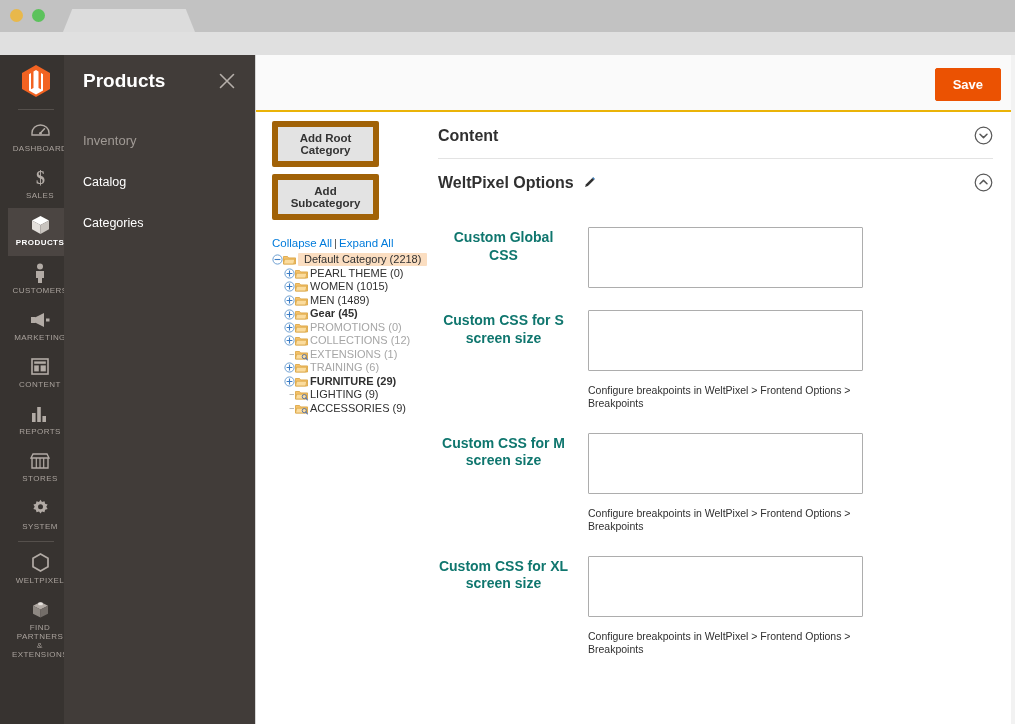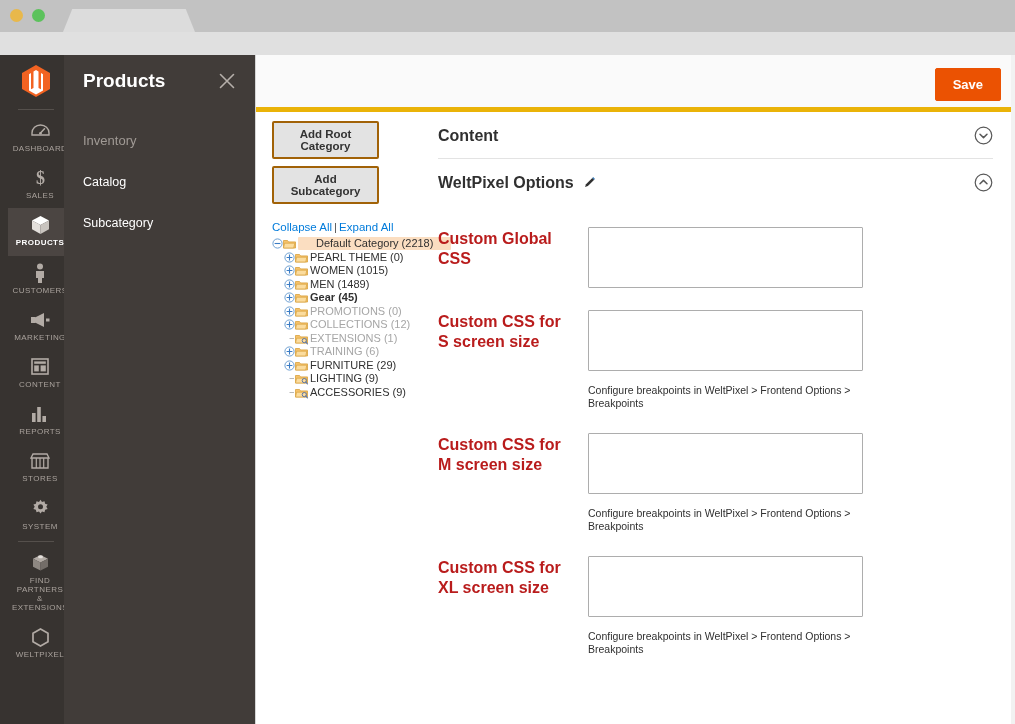--- a/index.html
+++ b/index.html
@@ -96,40 +96,40 @@
 
   
   .page {
     position: absolute; left: 255px; top: 0; right: 0; height: 669px;
     background: #ffffff;
     border-left: 1px solid #d6d6d6;
   }
   .page-header {
     position: relative; height: 57px;
     background: #fafafa;
-    border-bottom: 5px solid #eab308;
+    border-bottom: 2px solid #eab308;
   }
   .save-button {
     position: absolute; right: 14px; top: 13px;
     background: #eb5202; color: #ffffff;
     border: 1px solid #eb5202; border-radius: 2px;
     font-size: 13px; font-weight: bold;
     padding: 8px 17px; cursor: pointer;
     font-family: "Liberation Sans", sans-serif;
   }
 
   .page-body { display: flex; height: 612px; }
 
   
   .tree-col {
     width: 178px; padding: 9px 8px 0 16px; flex: 0 0 178px;
   }
   .btn-secondary {
     display: block; width: 107px;
-    background: #e3e3e3; border: 2px solid #a16207; border-radius: 2px;
+    background: #e3e3e3; border: 6px solid #a16207; border-radius: 2px;
     color: #333333; font-size: 11.5px; font-weight: bold;
     padding: 5px 6px; margin-bottom: 7px; text-align: center;
     cursor: pointer; font-family: "Liberation Sans", sans-serif;
   }
   .tree-actions {
     margin-top: 17px; font-size: 11.5px; color: #007bdb;
   }
   .tree-actions a { color: #007bdb; text-decoration: none; cursor: pointer; }
   .tree-actions .sep { color: #555; margin: 0 2px; }
 
@@ -141,21 +141,21 @@
   .tnode .handle {
     width: 11px; height: 11px; flex: 0 0 11px;
     display: flex; align-items: center; justify-content: center;
     cursor: pointer;
   }
   .tnode .handle svg { display: block; }
   .tnode .folder { width: 13px; height: 11px; flex: 0 0 13px; margin-right: 2px; }
   .tnode .folder svg { display: block; }
   .tnode .tlabel { color: #303030; cursor: pointer; }
   .tnode.root > .tlabel {
-    background: #fbdec1; padding: 0 18px; border-radius: 1px;
+    background: #fbdec1; padding: 0 6px; border-radius: 1px;
   }
   .tnode.muted .tlabel { color: #a6a6a6; text-align: center; }
   .tnode.bold .tlabel { font-weight: bold; }
 
   
   .form-col { flex: 1; padding: 0 22px 0 4px; min-width: 0; }
 
   .section-row {
     display: flex; align-items: center; justify-content: space-between;
     padding: 14px 0 13px 0;
@@ -166,22 +166,22 @@
     display: flex; align-items: center; gap: 9px;
   }
   .pencil-icon { width: 13px; height: 13px; display: block; cursor: pointer; }
   .collapse-toggle { width: 19px; height: 19px; cursor: pointer; }
   .collapse-toggle svg { display: block; }
 
   .field {
     display: flex; margin-top: 22px;
   }
   .field-label {
-    flex: 0 0 150px; text-align: left; padding-right: 19px; padding-top: 2px;
-    font-size: 16px; font-weight: bold; color: #b91c1c; line-height: 1.25;
+    flex: 0 0 150px; text-align: center; padding-right: 19px; padding-top: 2px;
+    font-size: 14px; font-weight: bold; color: #0f766e; line-height: 1.25;
   }
   .field-control { flex: 1; min-width: 0; }
   .field-control textarea {
     width: 275px; height: 61px; resize: none;
     border: 1px solid #adadad; border-radius: 1px;
     background: #ffffff; padding: 4px 6px;
     font-family: "Liberation Mono", monospace; font-size: 11px;
     color: #303030; outline: none; display: block;
   }
   .field-note {
@@ -311,55 +311,55 @@
             <circle cx="9.5" cy="7.7" r="2.5" fill="#373330"></circle>
           </svg>
       </span>
       <span class="rail-label">System</span>
     </a>
 
     <div class="rail-sep"></div>
 
     <a class="rail-item">
       <span class="ri-icon">
+        <svg width="17" height="19" viewBox="0 0 17 19">
+            <polygon points="8.5,1 16,5.2 16,13.8 8.5,18 1,13.8 1,5.2" fill="none" stroke="#b2aba5" stroke-width="1.7"></polygon>
+          </svg>
+      </span>
+      <span class="rail-label">Weltpixel</span>
+    </a>
+
+    <a class="rail-item">
+      <span class="ri-icon">
         <svg width="19" height="18" viewBox="0 0 19 18">
             <path d="M9.5 1 17 4.7 9.5 8.4 2 4.7z" fill="#b2aba5"></path>
             <path d="M2 4.7v8L9.5 16.6v-8z" fill="#8e8882"></path>
             <path d="M17 4.7v8L9.5 16.6v-8z" fill="#736d68"></path>
             <rect x="7.3" y="1.6" width="4.4" height="2.6" rx="0.6" fill="#e4e0dc"></rect>
           </svg>
       </span>
       <span class="rail-label">
           <span style="display:block">Find Partners</span>
           <span style="display:block">&amp; Extensions</span>
         </span>
-    </a>
-
-    <a class="rail-item">
-      <span class="ri-icon">
-        <svg width="17" height="19" viewBox="0 0 17 19">
-            <polygon points="8.5,1 16,5.2 16,13.8 8.5,18 1,13.8 1,5.2" fill="none" stroke="#b2aba5" stroke-width="1.7"></polygon>
-          </svg>
-      </span>
-      <span class="rail-label">Weltpixel</span>
     </a>
   </nav>
 
   <aside class="flyout">
     <div class="flyout-head">
       <span class="flyout-title">Products</span>
       <span class="flyout-close">
         <svg width="20" height="20" viewBox="0 0 20 20">
             <path d="M3.5 3.5 16.5 16.5M16.5 3.5 3.5 16.5" stroke="#b5afaa" stroke-width="1.6" stroke-linecap="round"></path>
           </svg>
       </span>
     </div>
     <div class="flyout-section">Inventory</div>
     <a class="flyout-link">Catalog</a>
-    <a class="flyout-link">Subcategory</a>
+    <a class="flyout-link">Categories</a>
   </aside>
 
   <main class="page">
 
     <div class="page-header">
       <button class="save-button">Save</button>
     </div>
 
     <div class="page-body">
 
@@ -425,21 +425,21 @@
                 </svg>
               </span>
               <span class="folder">
                 <svg width="13" height="12" viewBox="0 0 13 12">
                   <path d="M0.5 2.5h4l1.2 1.4h6.8v6.1H0.5z" fill="#f5c26b" stroke="#d9a23e" stroke-width="0.8"></path>
                   <path d="M1.6 5.2h10.2l-1.1 4.8H0.5z" fill="#fbdc9e" stroke="#d9a23e" stroke-width="0.7"></path>
                 </svg>
               </span>
               <span class="tlabel">MEN (1489)</span>
             </div>
-            <div class="tnode bold" style="margin-left: 12px;">
+            <div class="tnode bold" style="margin-left: 12px; align-items: flex-end;">
               <span class="handle">
                 <svg width="11" height="11" viewBox="0 0 11 11">
                   <circle cx="5.5" cy="5.5" r="4.6" fill="#ffffff" stroke="#6d9fd1" stroke-width="1"></circle>
                   <path d="M5.5 2.6v5.8M2.6 5.5h5.8" stroke="#3b7cc4" stroke-width="1.1"></path>
                 </svg>
               </span>
               <span class="folder">
                 <svg width="13" height="12" viewBox="0 0 13 12">
                   <path d="M0.5 2.5h4l1.2 1.4h6.8v6.1H0.5z" fill="#f5c26b" stroke="#d9a23e" stroke-width="0.8"></path>
                   <path d="M1.6 5.2h10.2l-1.1 4.8H0.5z" fill="#fbdc9e" stroke="#d9a23e" stroke-width="0.7"></path>
@@ -501,21 +501,21 @@
                 </svg>
               </span>
               <span class="folder">
                 <svg width="13" height="12" viewBox="0 0 13 12">
                   <path d="M0.5 2.5h4l1.2 1.4h6.8v6.1H0.5z" fill="#f5c26b" stroke="#d9a23e" stroke-width="0.8"></path>
                   <path d="M1.6 5.2h10.2l-1.1 4.8H0.5z" fill="#fbdc9e" stroke="#d9a23e" stroke-width="0.7"></path>
                 </svg>
               </span>
               <span class="tlabel">TRAINING (6)</span>
             </div>
-            <div class="tnode" style="margin-left: 12px;">
+            <div class="tnode" style="margin-left: 12px; font-weight: bold;">
               <span class="handle">
                 <svg width="11" height="11" viewBox="0 0 11 11">
                   <circle cx="5.5" cy="5.5" r="4.6" fill="#ffffff" stroke="#6d9fd1" stroke-width="1"></circle>
                   <path d="M5.5 2.6v5.8M2.6 5.5h5.8" stroke="#3b7cc4" stroke-width="1.1"></path>
                 </svg>
               </span>
               <span class="folder">
                 <svg width="13" height="12" viewBox="0 0 13 12">
                   <path d="M0.5 2.5h4l1.2 1.4h6.8v6.1H0.5z" fill="#f5c26b" stroke="#d9a23e" stroke-width="0.8"></path>
                   <path d="M1.6 5.2h10.2l-1.1 4.8H0.5z" fill="#fbdc9e" stroke="#d9a23e" stroke-width="0.7"></path>

